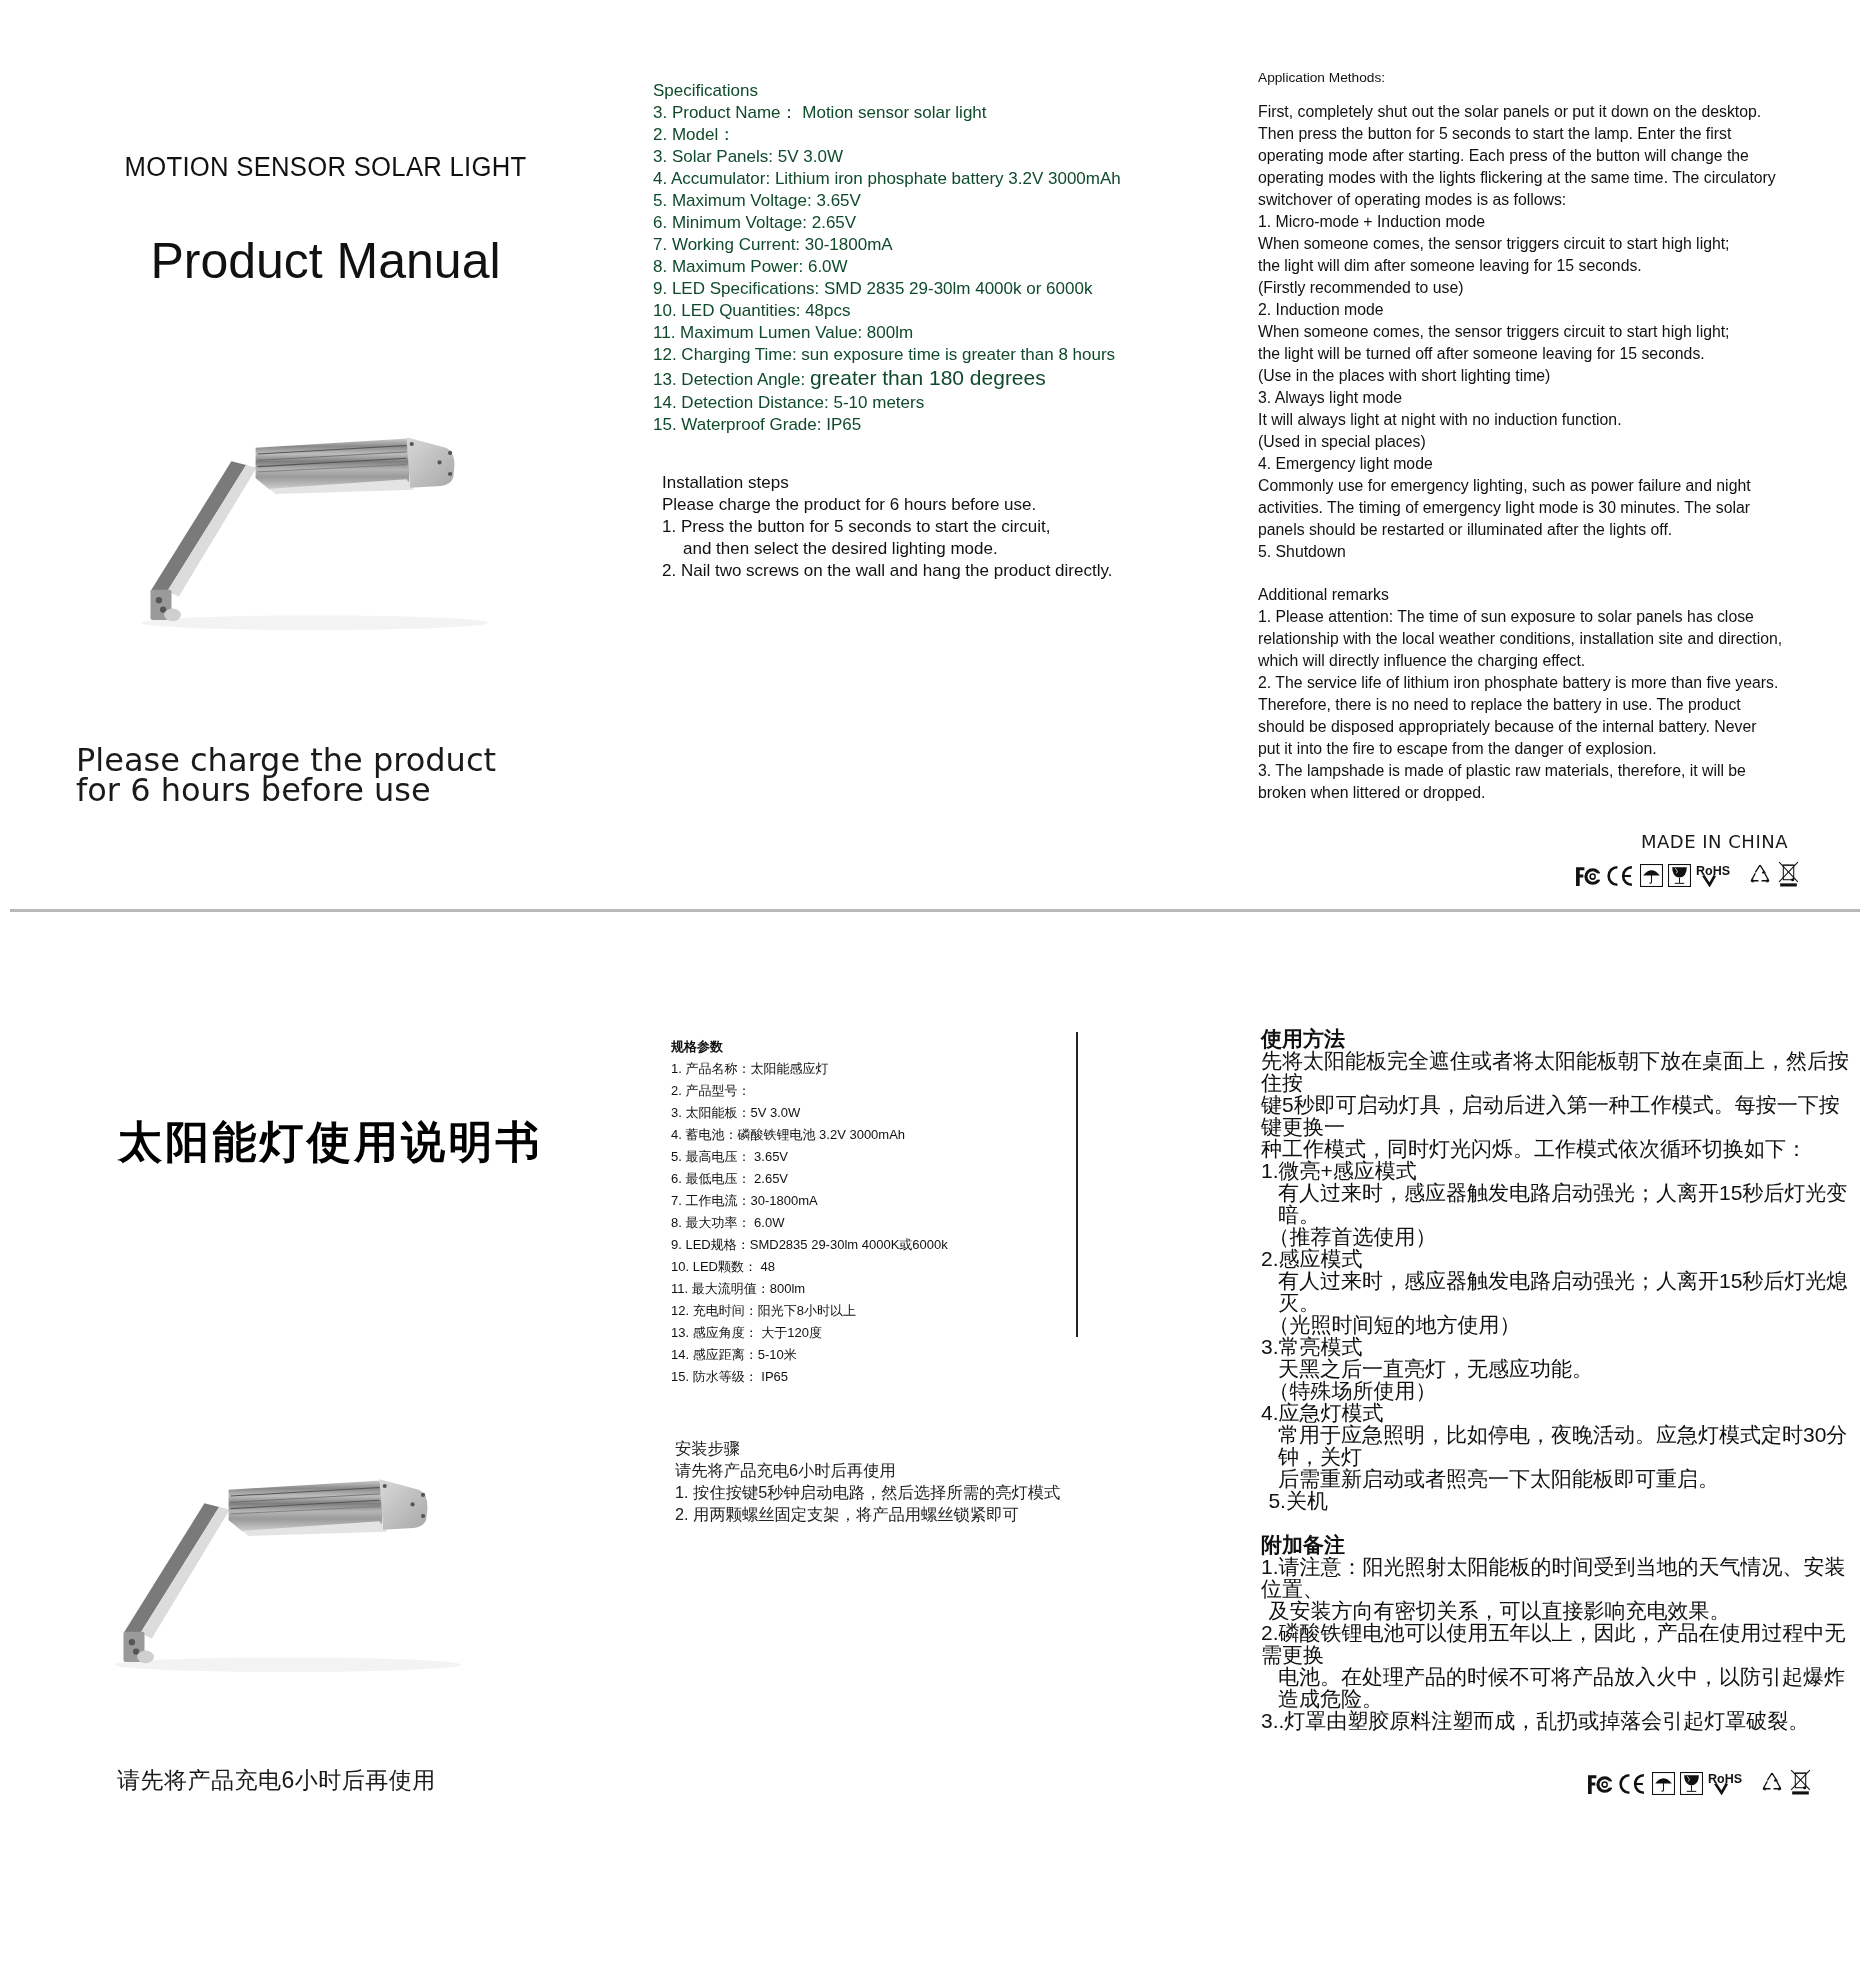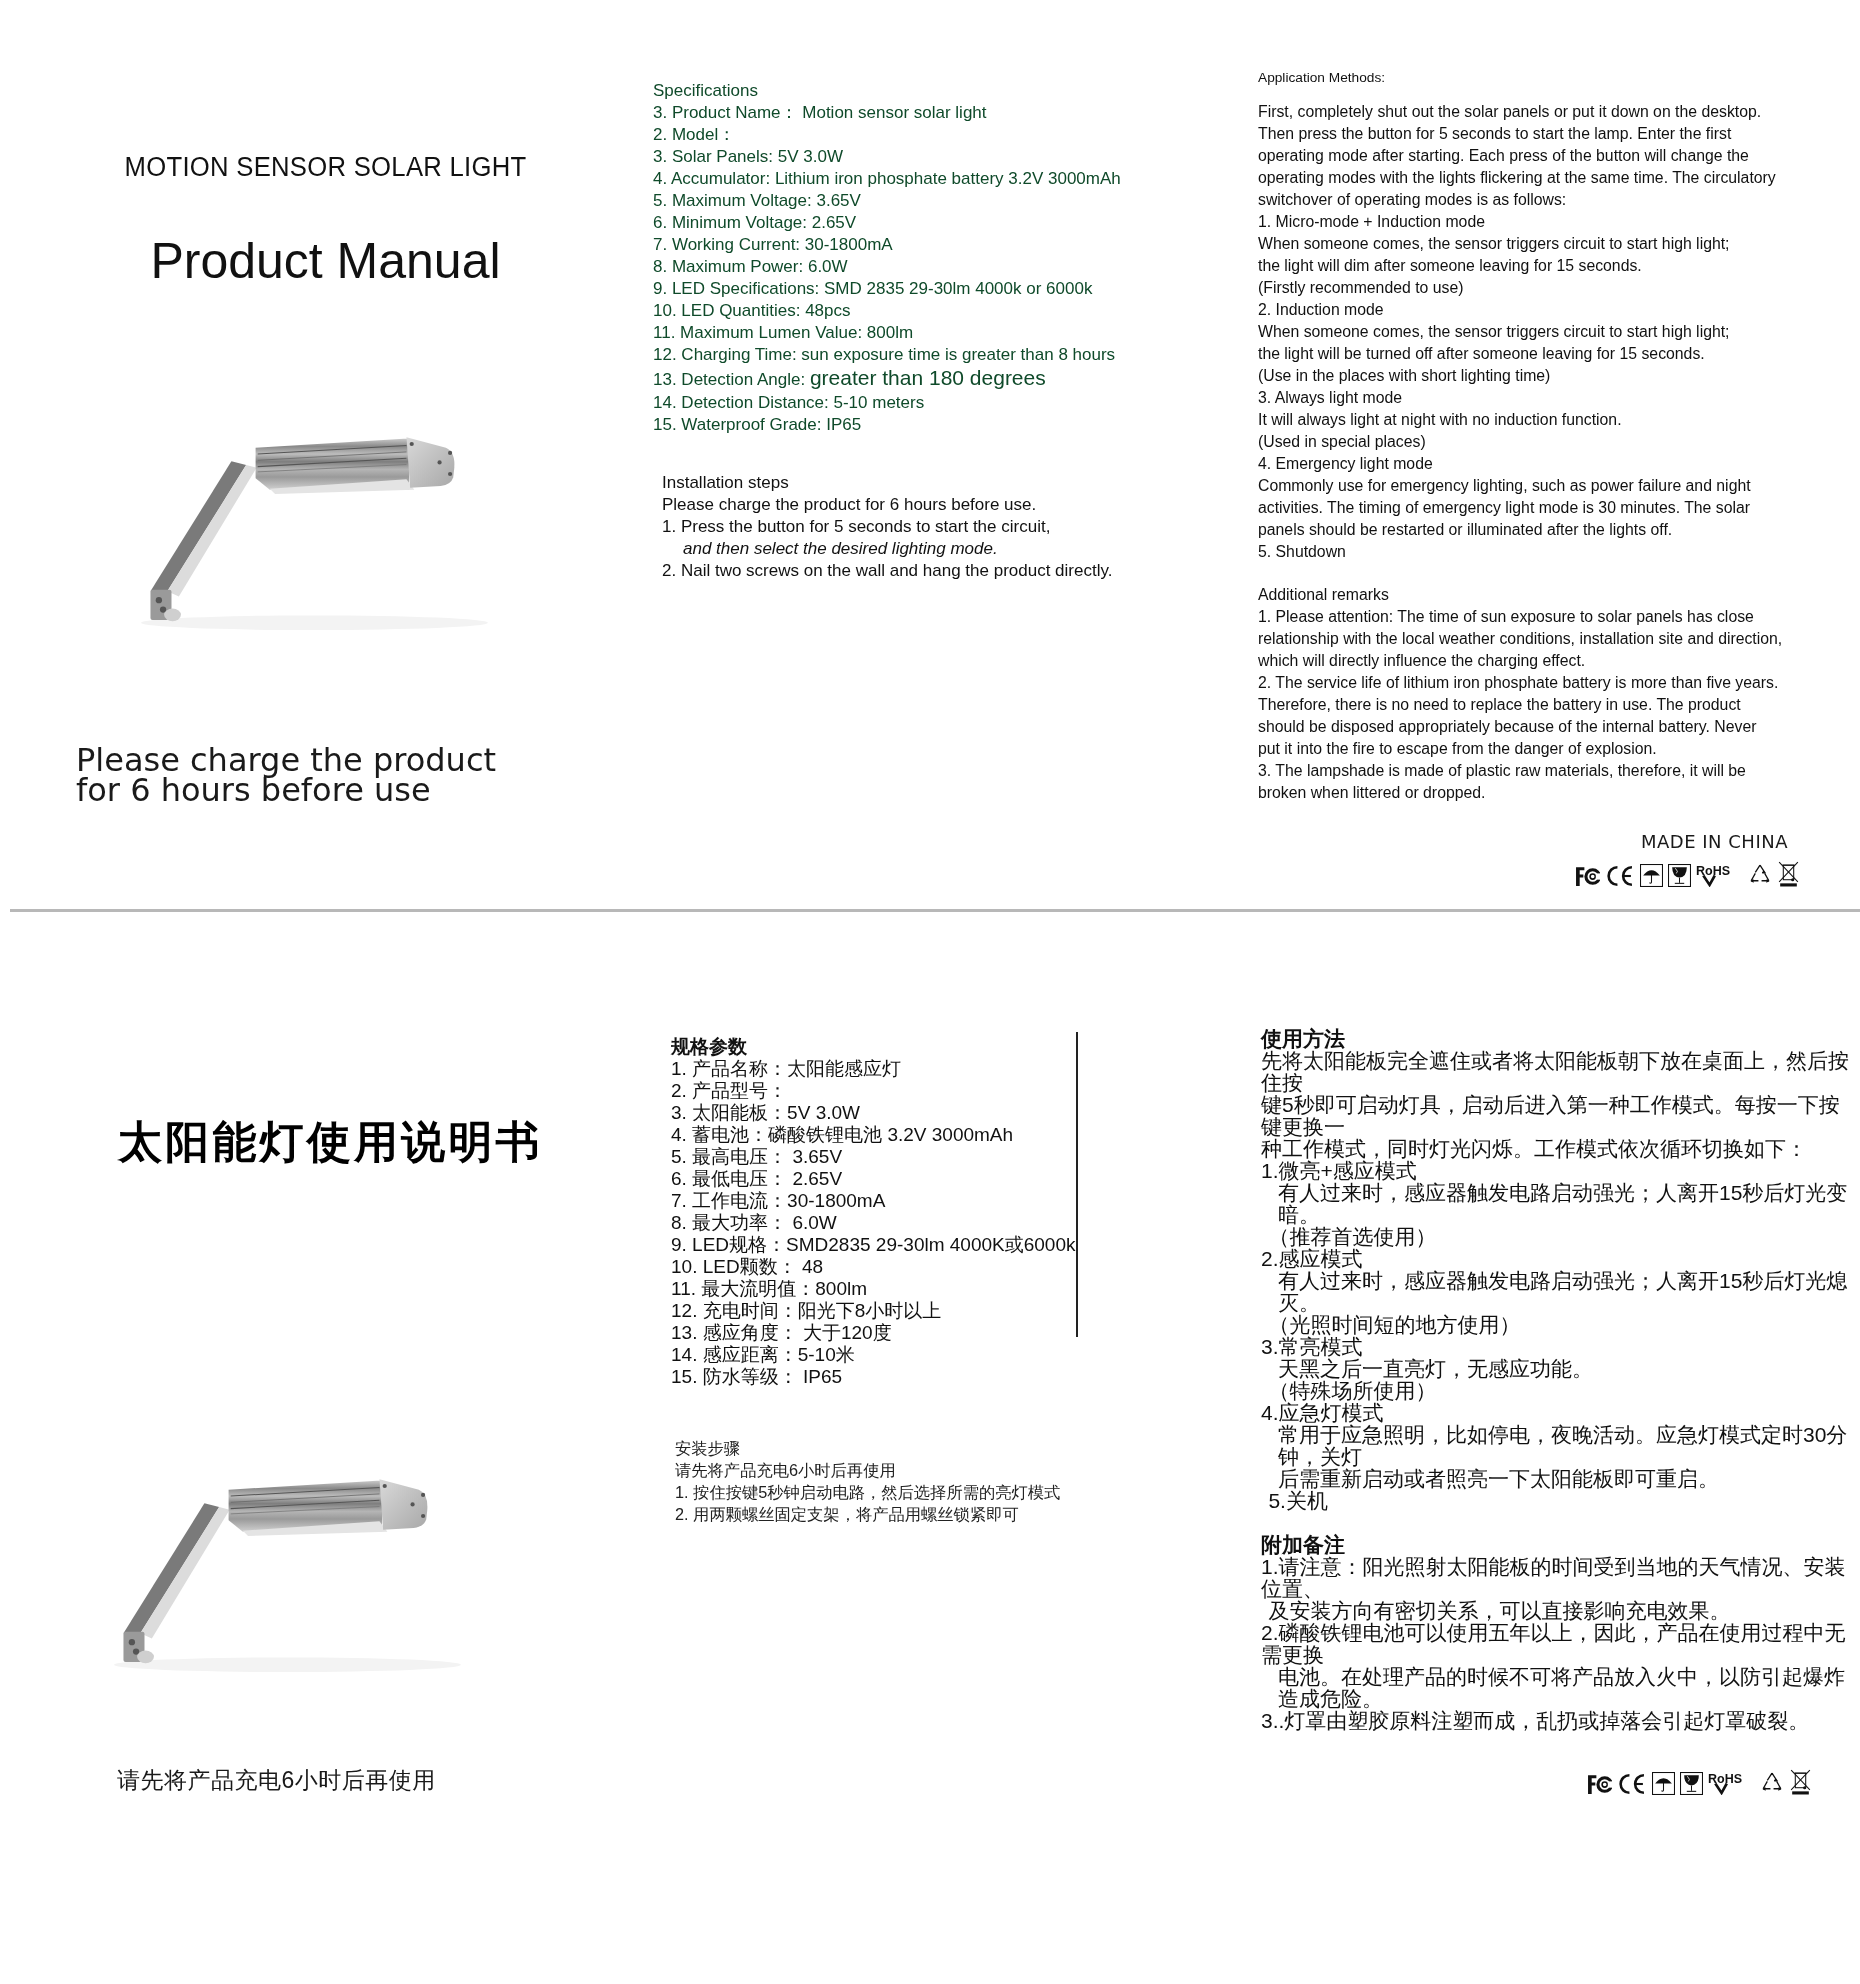--- a/index.html
+++ b/index.html
@@ -14,38 +14,38 @@
                letter-spacing: 0.3px; transform: scaleX(0.95); }
   .cover-title { left: 0; width: 651px; top: 232px; text-align: center; font-size: 50px; font-weight: 400; }
   .cover-charge { left: 76px; width: 441px; top: 745px; text-align: left; font-family: "DejaVu Sans", sans-serif;
                   font-size: 32px; line-height: 30px; color: #1a1a1a; }
 
   
   .spec { left: 653px; top: 80px; font-size: 17px; line-height: 22px; color: #0f4a2a; }
   .spec .row { white-space: nowrap; }
   .spec .big { font-size: 21px; }
   .install { left: 662px; top: 472px; font-size: 17px; line-height: 22px; color: #111; }
-  .install .indent { padding-left: 21px; font-style: italic; }
+  .install .indent { padding-left: 21px; }
 
   
   .app { left: 1258px; top: 67px; font-size: 15.8px; line-height: 22px; color: #111; width: 588px; }
   .app .h-small { font-size: 13.7px; margin-bottom: 11.6px; }
   .app .gap { height: 21.5px; }
   .made { left: 1641px; top: 831px; font-family: "DejaVu Sans", sans-serif; font-size: 18px; color: #1a1a1a; letter-spacing: 0.5px; }
 
   
   .certs { display: flex; align-items: flex-end; gap: 5.3px; }
   .certs svg { display: block; }
 
   
   .product { position: absolute; }
 
   
   .cn-title { left: 118px; top: 1113px; font-size: 44px; font-weight: 700; letter-spacing: 3.2px; color: #000; }
-  .cn-spec { left: 671px; top: 1036px; font-size: 19px; line-height: 22px; color: #111; }
+  .cn-spec { left: 671px; top: 1036px; font-size: 13px; line-height: 22px; color: #111; }
   .cn-spec .h { font-weight: 700; }
   .cn-install { left: 675px; top: 1437px; font-size: 16.3px; line-height: 22px; color: #222; }
   .cn-app { left: 1261px; top: 1028px; font-size: 21px; line-height: 22px; color: #111; }
   .cn-app .h { font-weight: 700; }
   .cn-app .ind { padding-left: 17px; }
   .cn-app .ind2 { padding-left: 7.4px; }
   .cn-app .gap { height: 21.5px; }
   .cn-charge { left: 117px; top: 1765px; font-size: 23px; font-weight: 400; color: #1a1a1a; letter-spacing: 0.5px; }
 </style>
 </head>

